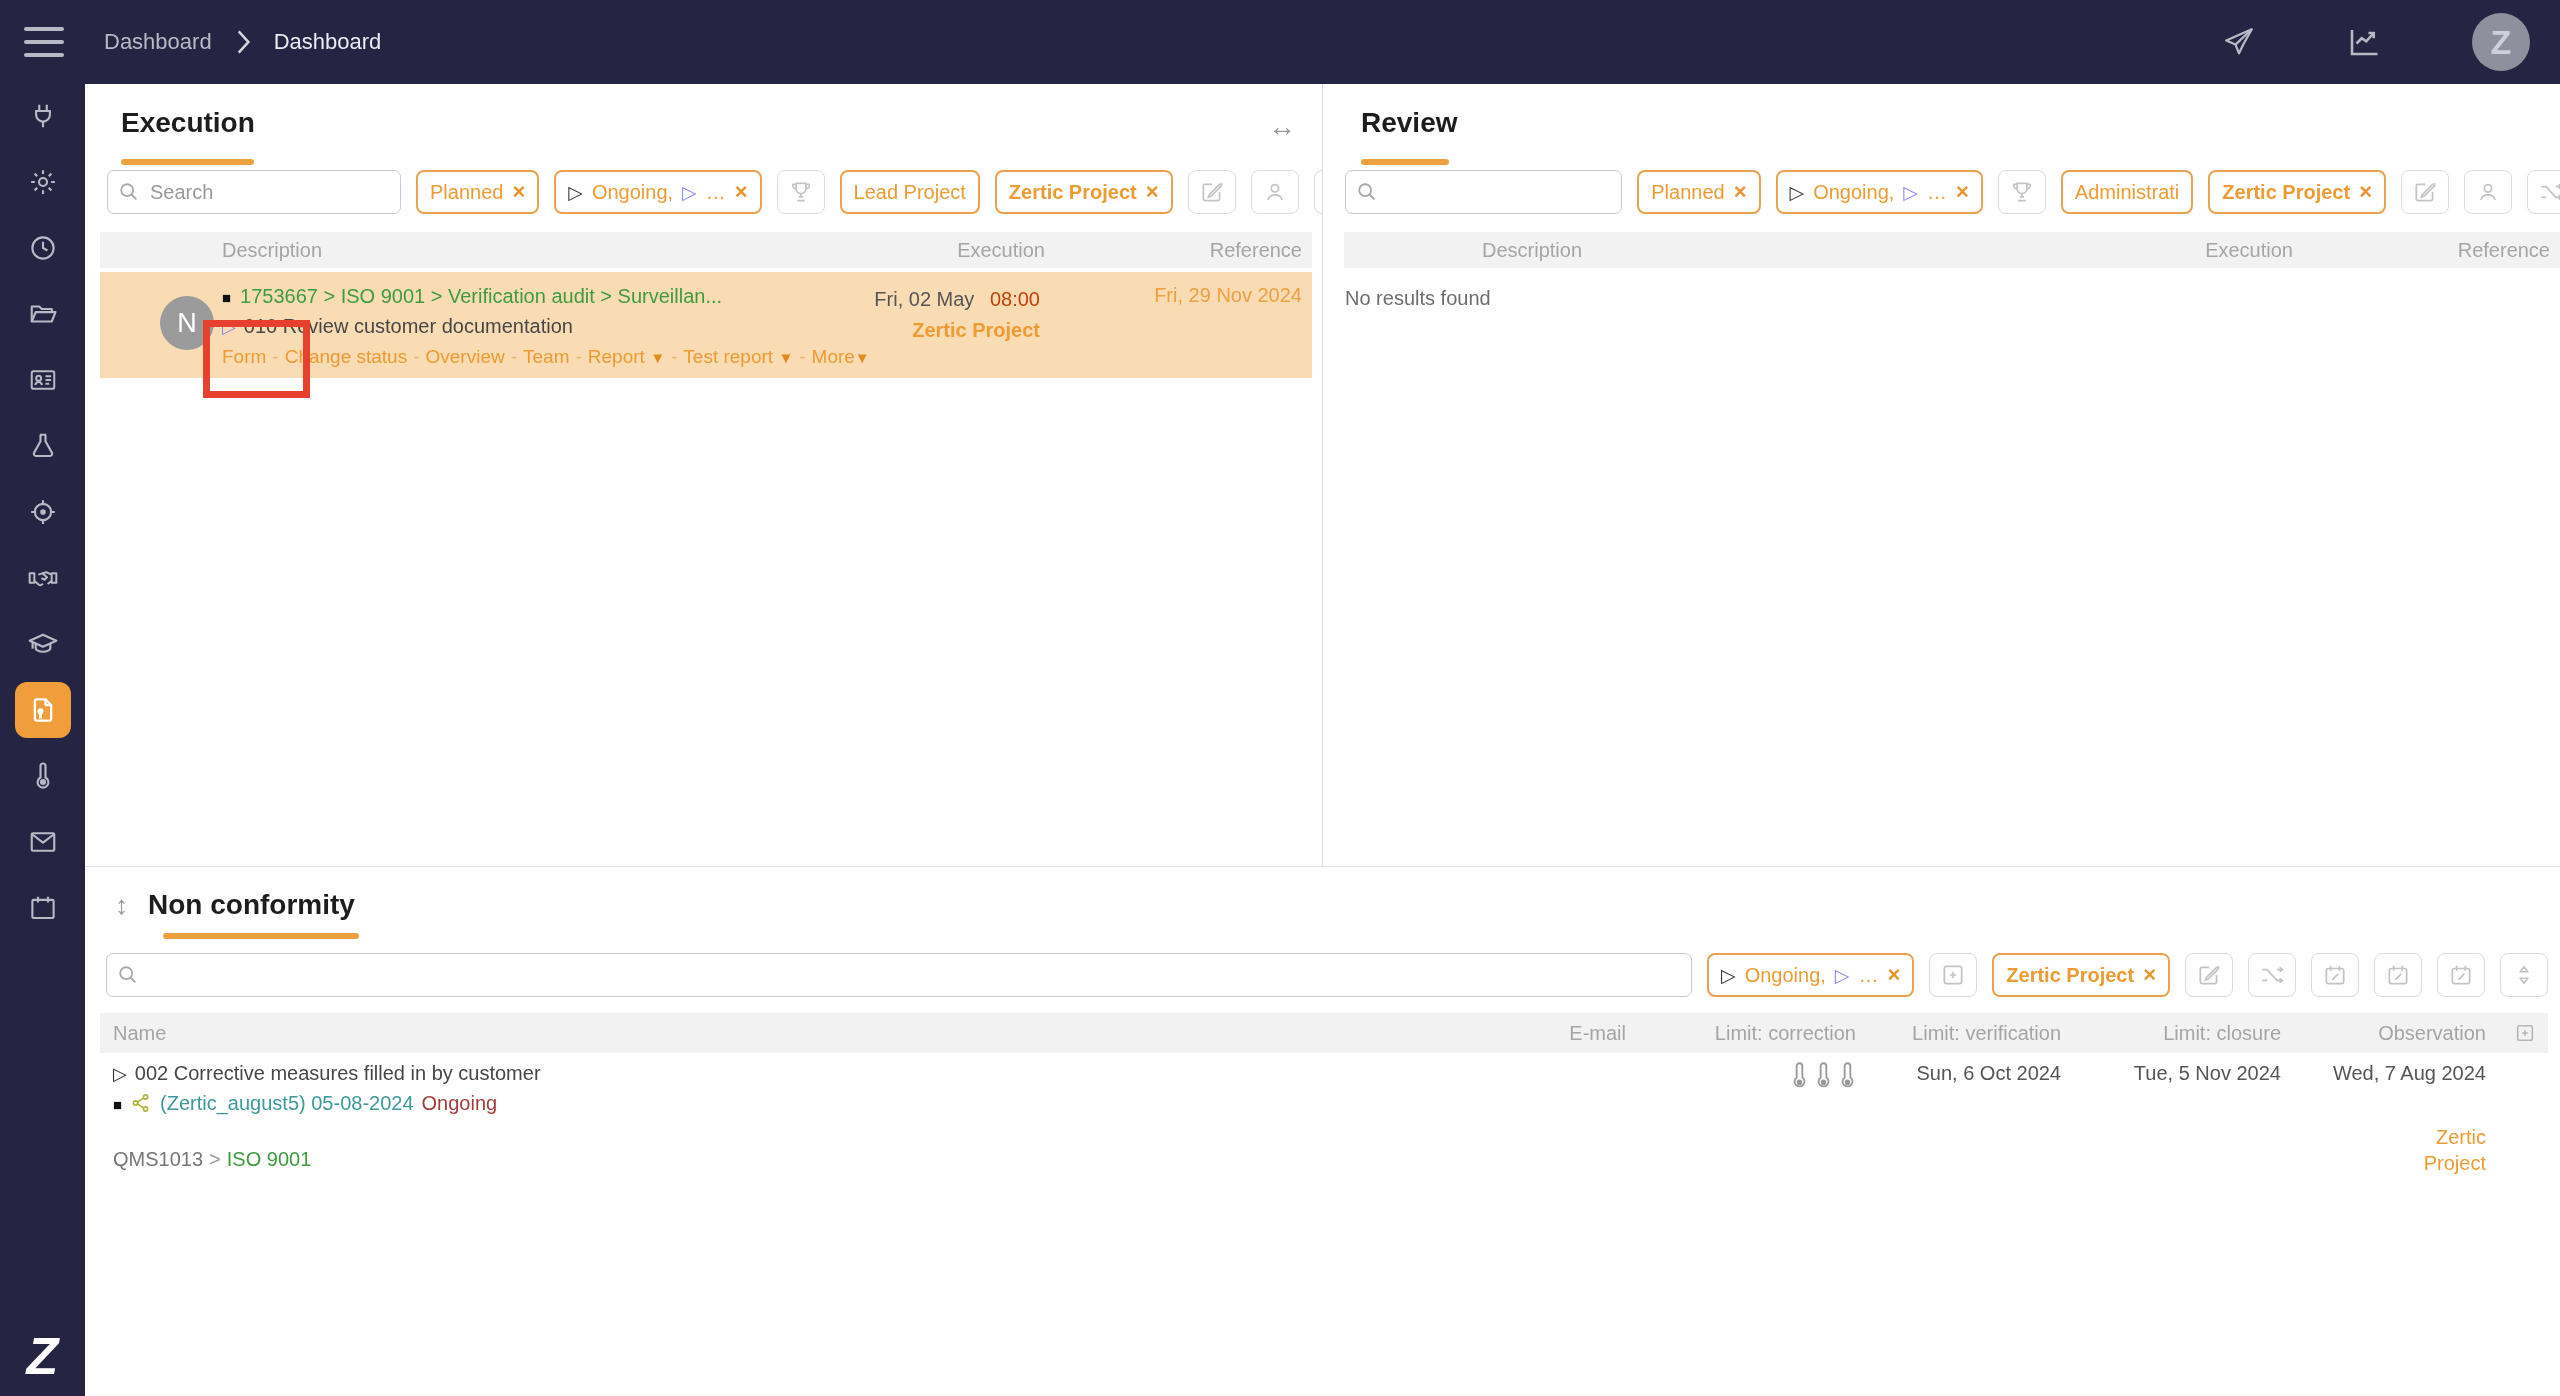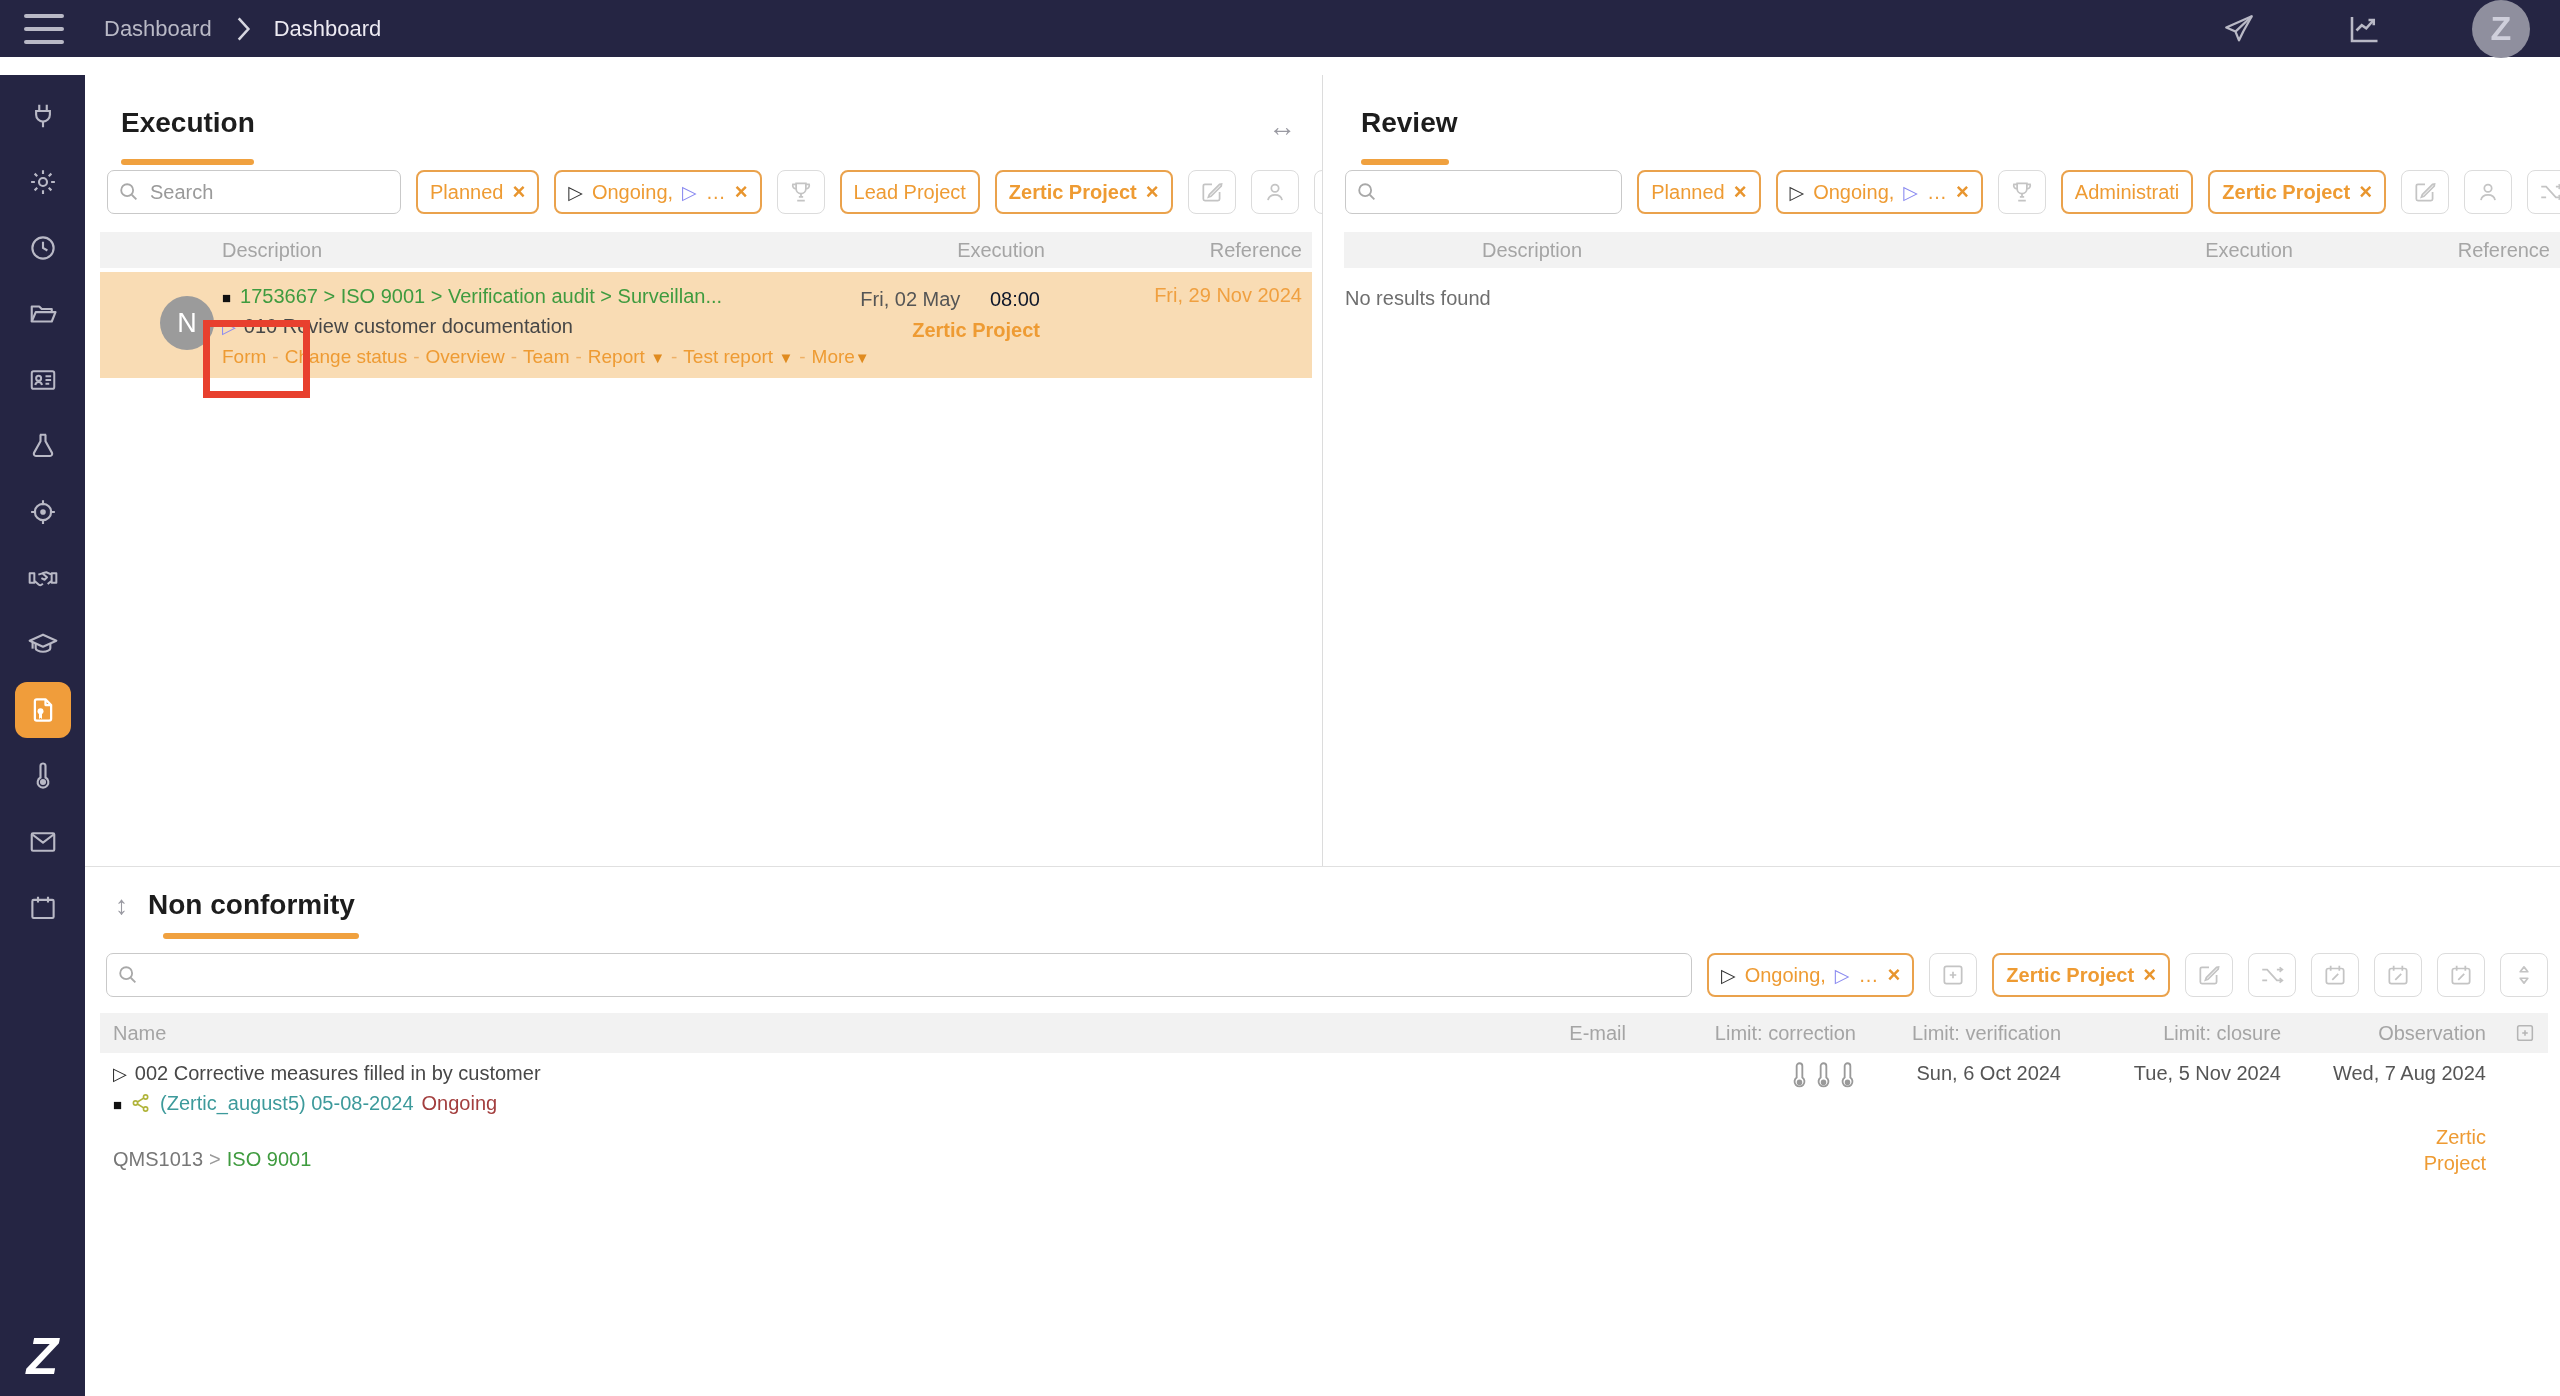--- a/index.html
+++ b/index.html
@@ -1,21 +1,21 @@
 <!DOCTYPE html>
 <html><head>
 <meta charset="utf-8">
 <style>
   * { box-sizing: border-box; margin: 0; padding: 0; }
   html,body { width:2560px; height:1396px; overflow:hidden; background:#fff;
     font-family:"Liberation Sans", sans-serif; }
   .app { position:relative; width:2560px; height:1396px; }
 
   
-  .topbar { position:absolute; left:0; top:0; width:2560px; height:57px; background:#252543;
+  .topbar { position:absolute; left:0; top:0; width:2560px; height:84px; background:#252543;
     display:flex; align-items:center; z-index:5;justify-content:space-between; }
   .hamburger { width:40px; height:30px; margin-left:24px; display:flex; flex-direction:column;
     justify-content:space-between; cursor:pointer; }
   .hamburger span { display:block; height:4px; border-radius:2px; background:#b9b9c6; }
   .crumb { font-size:22px; color:#b9b9c6; margin-left:40px; }
   .crumb.current { color:#eceaf2; margin-left:18px; }
   .crumb-chev { margin-left:18px; display:inline-flex; }
   .topbar-right { margin-left:auto; display:flex; align-items:center; gap:90px; margin-right:30px; }
   .tb-icon { color:#b9b9c6; display:inline-flex; cursor:pointer; }
   .avatar-top { width:58px; height:58px; border-radius:50%; background:#8f8f9e; color:#cfcfdb;
@@ -73,21 +73,21 @@
   .link-green { color:#3f9b3f; cursor:pointer; }
   .tri-task { color:#8a8af0; font-size:18px; margin-right:8px; }
   .task-text { color:#474747; }
   .actions { color:#ee9b33; font-size:19px; }
   .actions .act { cursor:pointer; }
   .actions .sep { color:#eeb066; margin:0 6px; }
   .actions .caret { color:#e08b1f; font-size:15px; }
   .exec-cell { position:absolute; right:272px; top:12px; width:260px; text-align:right;
     font-size:20px; line-height:31px; white-space:nowrap; }
   .exec-date { color:#555; }
-  .exec-time { color:#0f172a; margin-left:24px; }
+  .exec-time { color:#c2410c; margin-left:10px; }
   .exec-proj { color:#ee9b33; font-weight:bold; }
   .ref-cell { position:absolute; right:10px; top:12px; width:250px; text-align:right;
     font-size:20px; color:#f0a040; white-space:nowrap; }
   .annotation { position:absolute; border:7px solid #e8402e; background:transparent; z-index:6; }
 
   .empty-text { position:absolute; font-size:20px; color:#6e6e6e; }
 
   
   .nc-title-row { position:absolute; left:30px; top:22px; display:flex; align-items:center; gap:20px; }
   .nc-resize { color:#9a9aa2; font-size:26px; }

